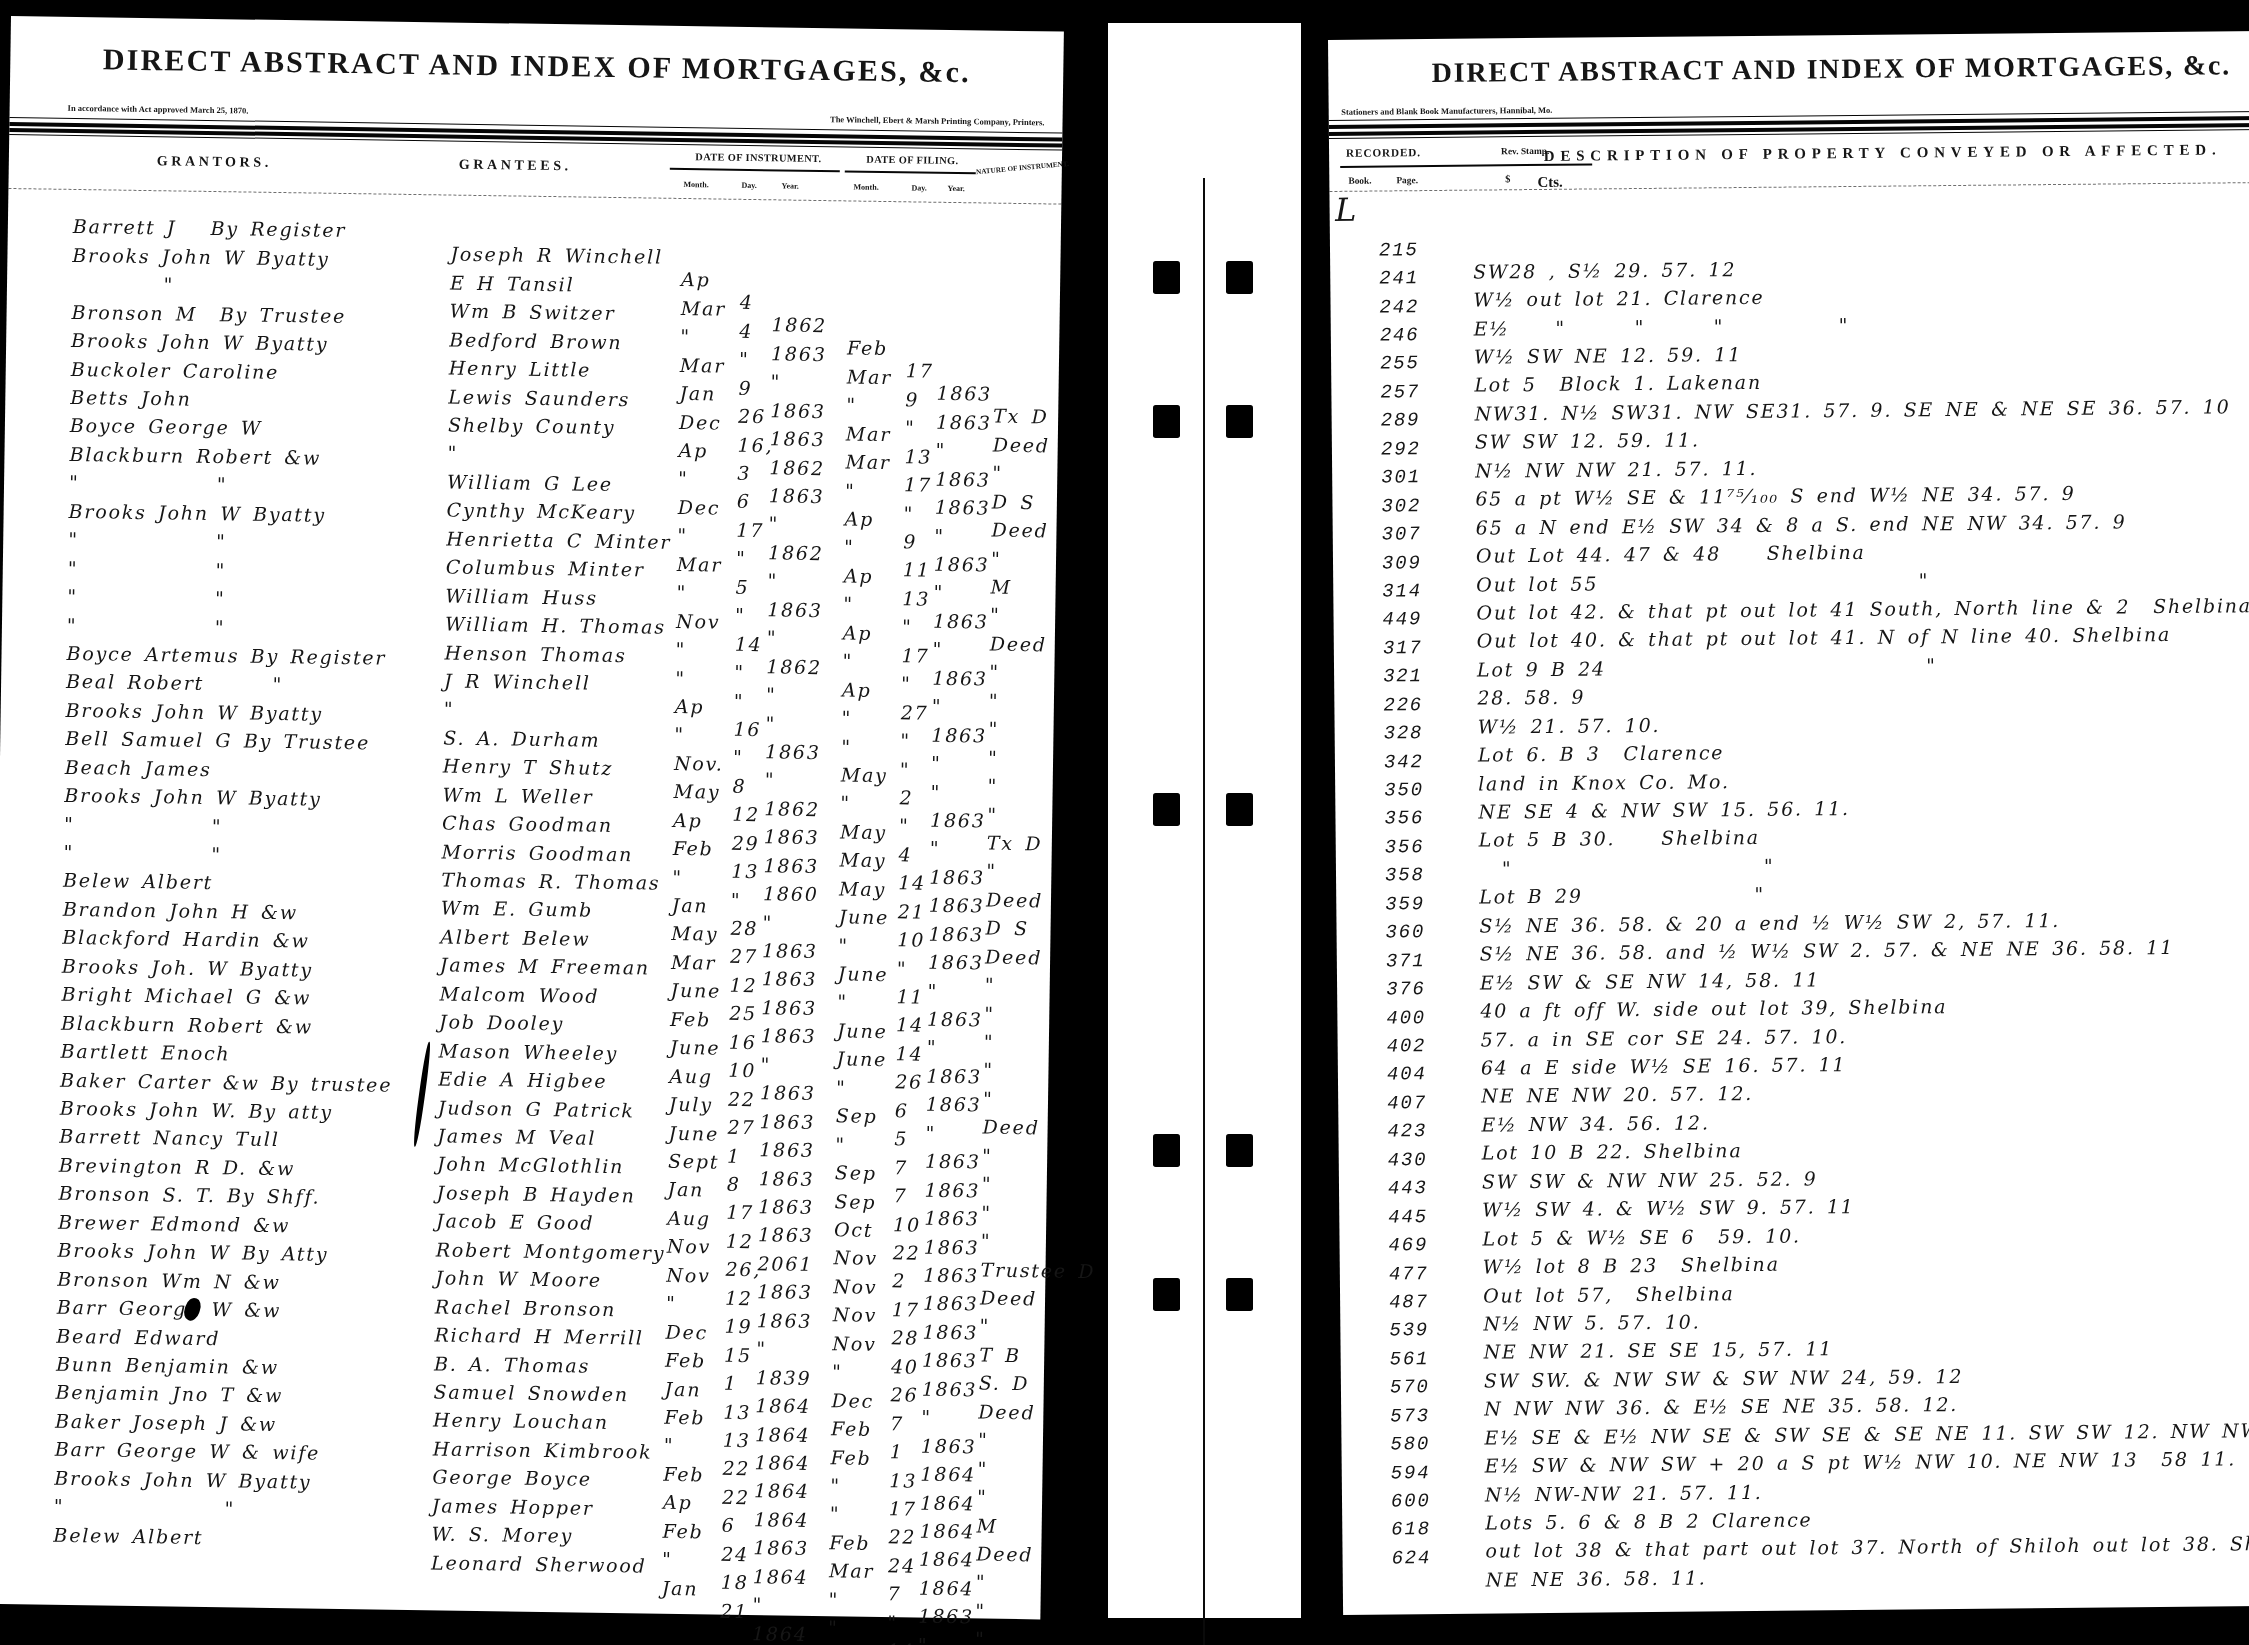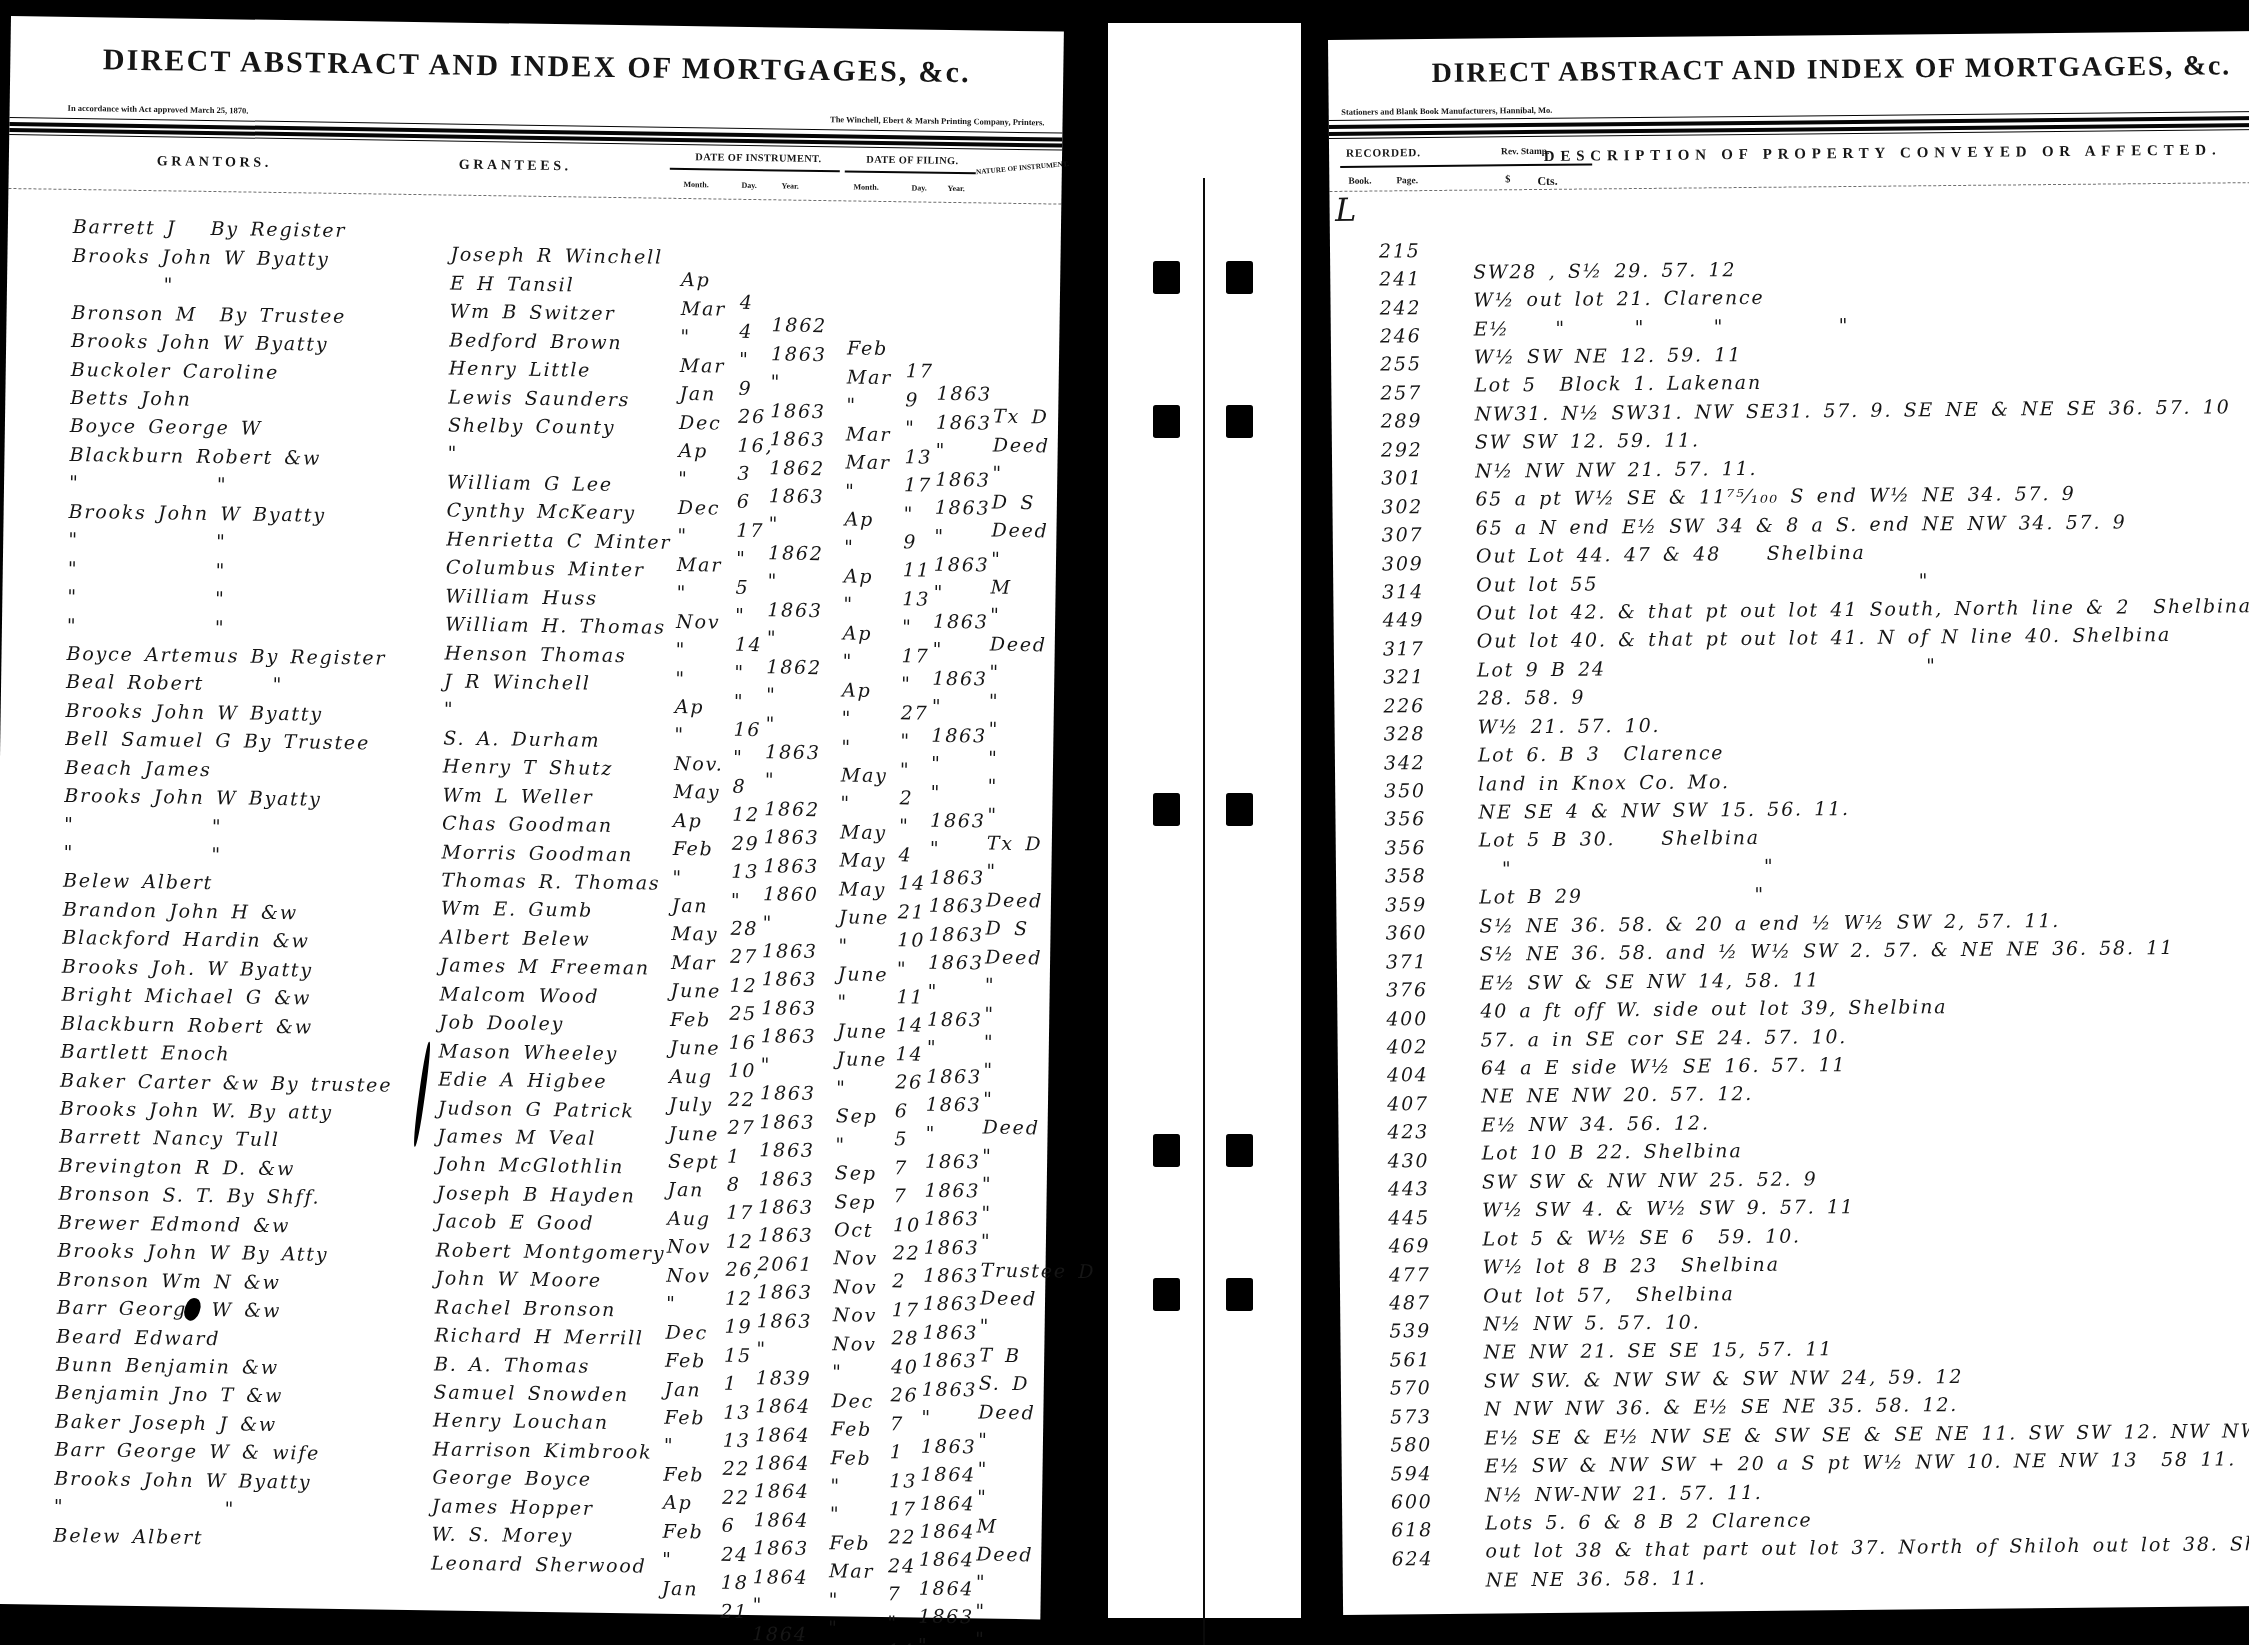--- a/index.html
+++ b/index.html
@@ -19,21 +19,21 @@
   .colhead{position:absolute;font-weight:bold;white-space:nowrap;}
   .underline{position:absolute;height:1.8px;background:#070707;}
   .rows{position:absolute;left:0;top:0;width:100%;height:100%;}
   .lrow{position:absolute;left:0;width:100%;height:29px;font-size:19px;letter-spacing:1.8px;word-spacing:3.6px;white-space:pre;}
   .lrow span{position:absolute;white-space:pre;}
   .c-g{left:65px;} .c-e{left:443px;}
   .c-im{left:674px;} .c-id{left:733px;} .c-iy{left:765px;}
   .c-fm{left:841px;} .c-fd{left:900px;} .c-fy{left:931px;}
   .c-n{left:988px;}
   .c-book{left:5.4px;font-size:32px;top:-5.4px;}
-  .c-page{left:49px;}
+  .c-page{left:49px;font-family:Liberation Mono, monospace;}
   .c-d{left:143px;}
   .gutter-strip{position:absolute;left:1108px;top:23.4px;width:193px;height:1595px;background:#fff;}
   .hole{position:absolute;width:27px;height:33px;background:#000;border-radius:2.7px;}
   .gutter-line{position:absolute;left:1203px;top:178px;width:1.8px;height:1467px;background:#0a0a0a;}
   .ink{position:absolute;background:#000;}
 </style>
 </head>
 <body>
 
 <div class="page print" id="left-page">
@@ -611,21 +611,21 @@
   <div class="rule" style="top:85px;height:3.6px;"></div>
   <div class="rule" style="top:92px;height:3.6px;"></div>
   <div class="rule" style="top:98px;height:1.3px;"></div>
 
   <div class="colhead" style="left:17px;top:107px;font-size:11.2px;letter-spacing:0.9px;">RECORDED.</div>
   <div class="colhead" style="left:172px;top:108px;font-size:9.4px;">Rev. Stamp.</div>
   <div class="underline" style="left:11.2px;top:126px;width:252px;"></div>
   <div class="colhead" style="left:19px;top:136px;font-size:9.4px;">Book.</div>
   <div class="colhead" style="left:67px;top:136px;font-size:9.4px;">Page.</div>
   <div class="colhead" style="left:176px;top:135px;font-size:10.3px;">$</div>
-  <div class="colhead" style="left:208px;top:136px;font-size:12px;">Cts.</div>
+  <div class="colhead" style="left:208px;top:136px;font-size:15px;">Cts.</div>
 
   <div class="colhead" style="left:189px;top:110px;width:729px;text-align:center;font-size:15px;letter-spacing:5.8px;">DESCRIPTION OF PROPERTY CONVEYED OR AFFECTED.</div>
 
   <div class="dashed" style="top:151px;"></div>
 
   <div class="rows hand">
 
   <div class="lrow" style="top: 156px;">
         <span class="c-book">L</span>
         <span class="c-page">215</span>

